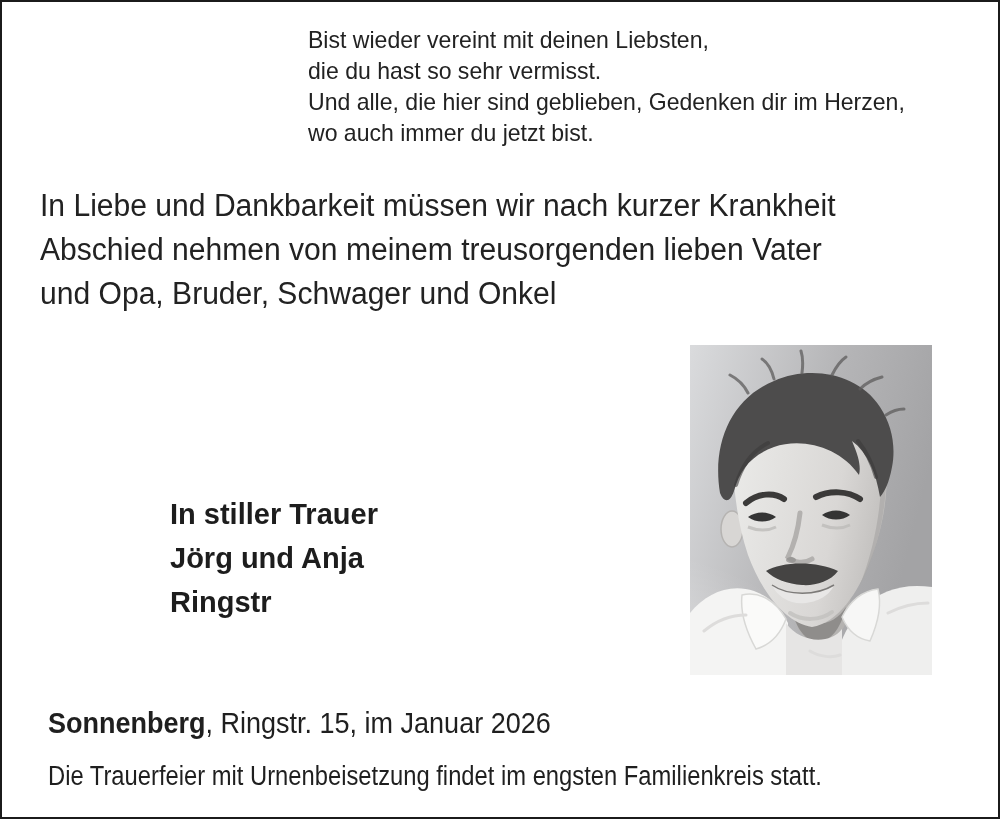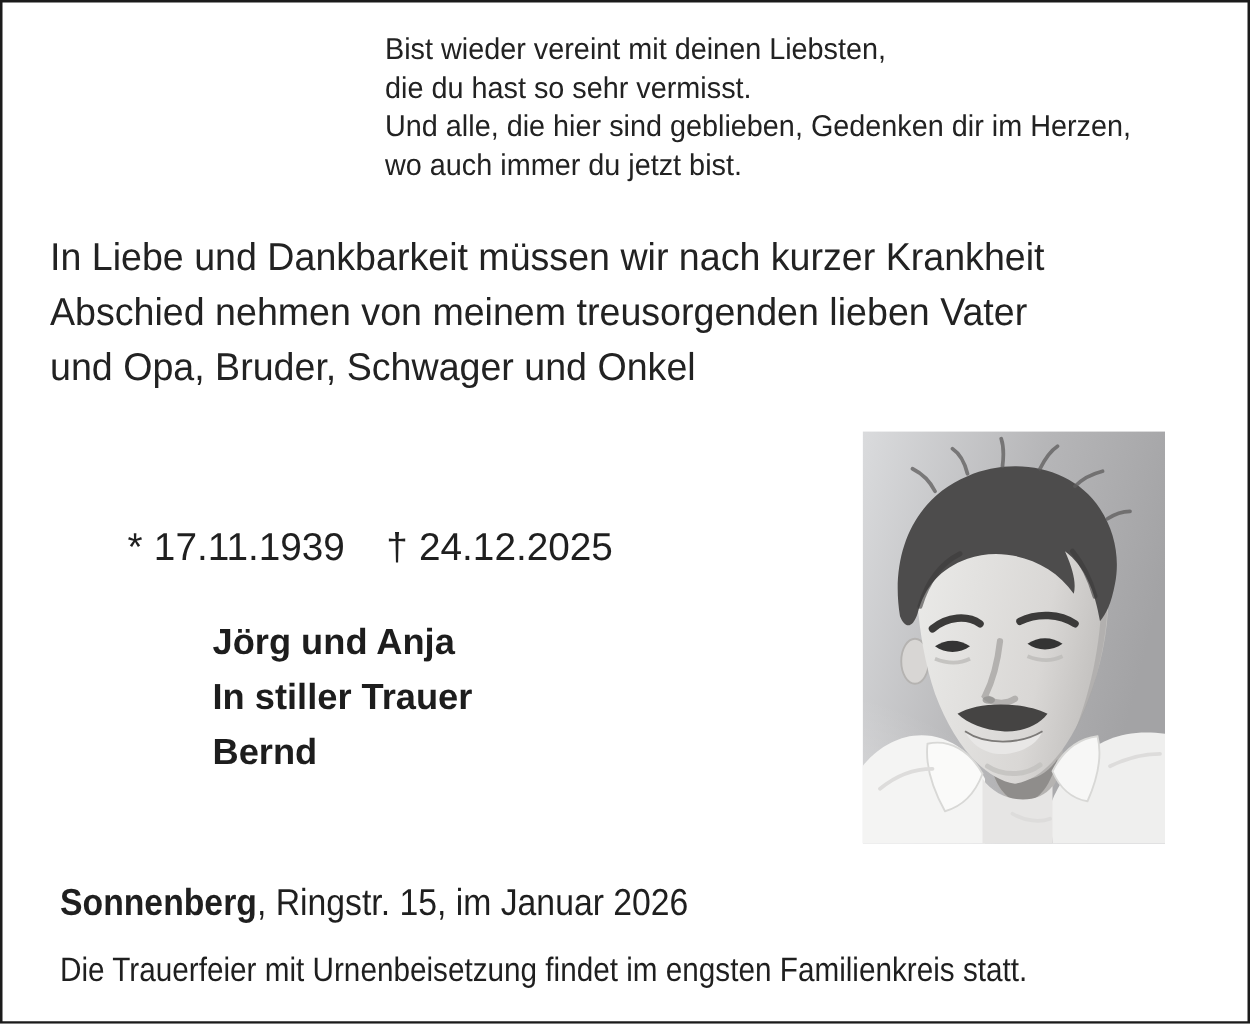--- a/index.html
+++ b/index.html
@@ -72,28 +72,25 @@
     <div>wo auch immer du jetzt bist.</div>
   </div>
 
   <div class="intro">
     <div>In Liebe und Dankbarkeit müssen wir nach kurzer Krankheit</div>
     <div>Abschied nehmen von meinem treusorgenden lieben Vater</div>
     <div>und Opa, Bruder, Schwager und Onkel</div>
   </div>
 
 
-  <div class="dates">
-    <span class="sym">*</span><span>17.11.1939</span><span class="death-group"><span class="sym">†</span><span>24.12.2025</span></span>
-  </div>
 
   <div class="mourners">
+    <div>In stiller Trauer</div>
     <div>Jörg und Anja</div>
-    <div>In stiller Trauer</div>
-    <div>Bernd</div>
+    <div>Ringstr</div>
   </div>
 
   <div class="photo">
     <svg viewBox="0 0 242 330" xmlns="http://www.w3.org/2000/svg">
       <defs>
         <linearGradient id="pbg" x1="0" y1="0" x2="1" y2="0.35">
           <stop offset="0" stop-color="#dadbdd"></stop>
           <stop offset="0.55" stop-color="#b6b6b8"></stop>
           <stop offset="1" stop-color="#a3a3a5"></stop>
         </linearGradient>

